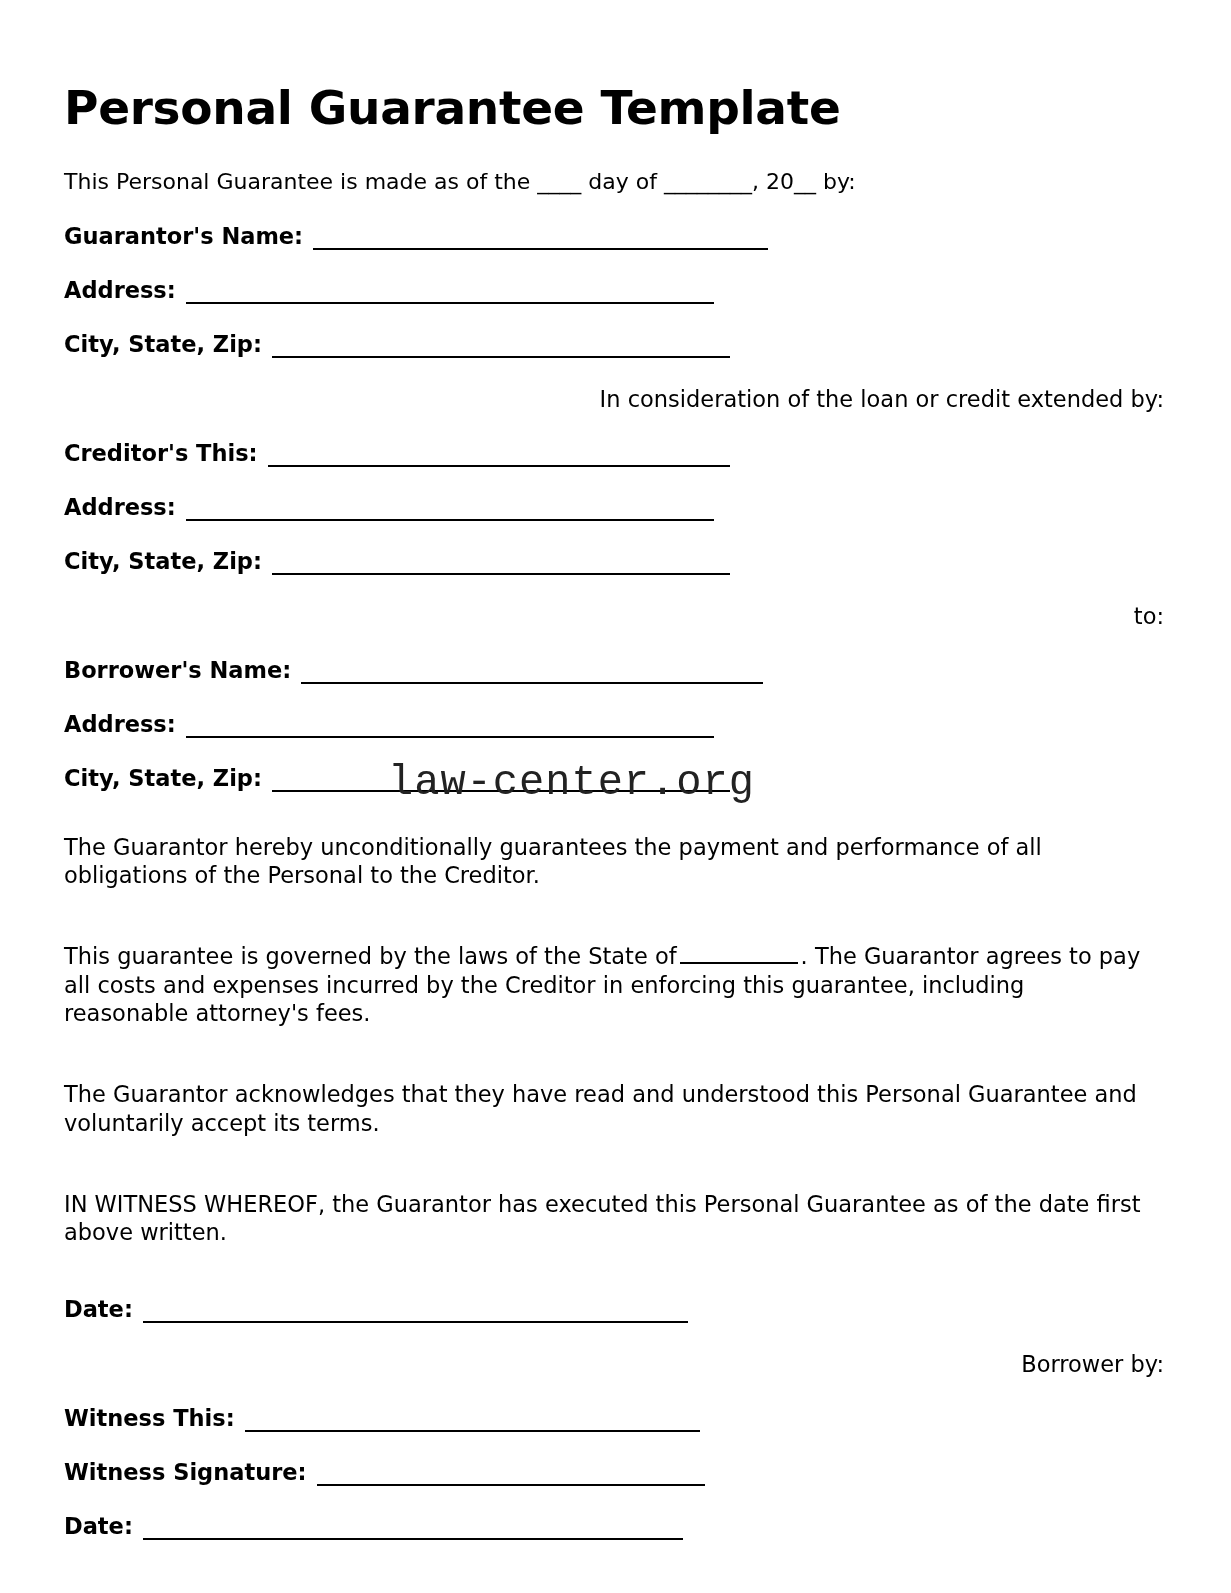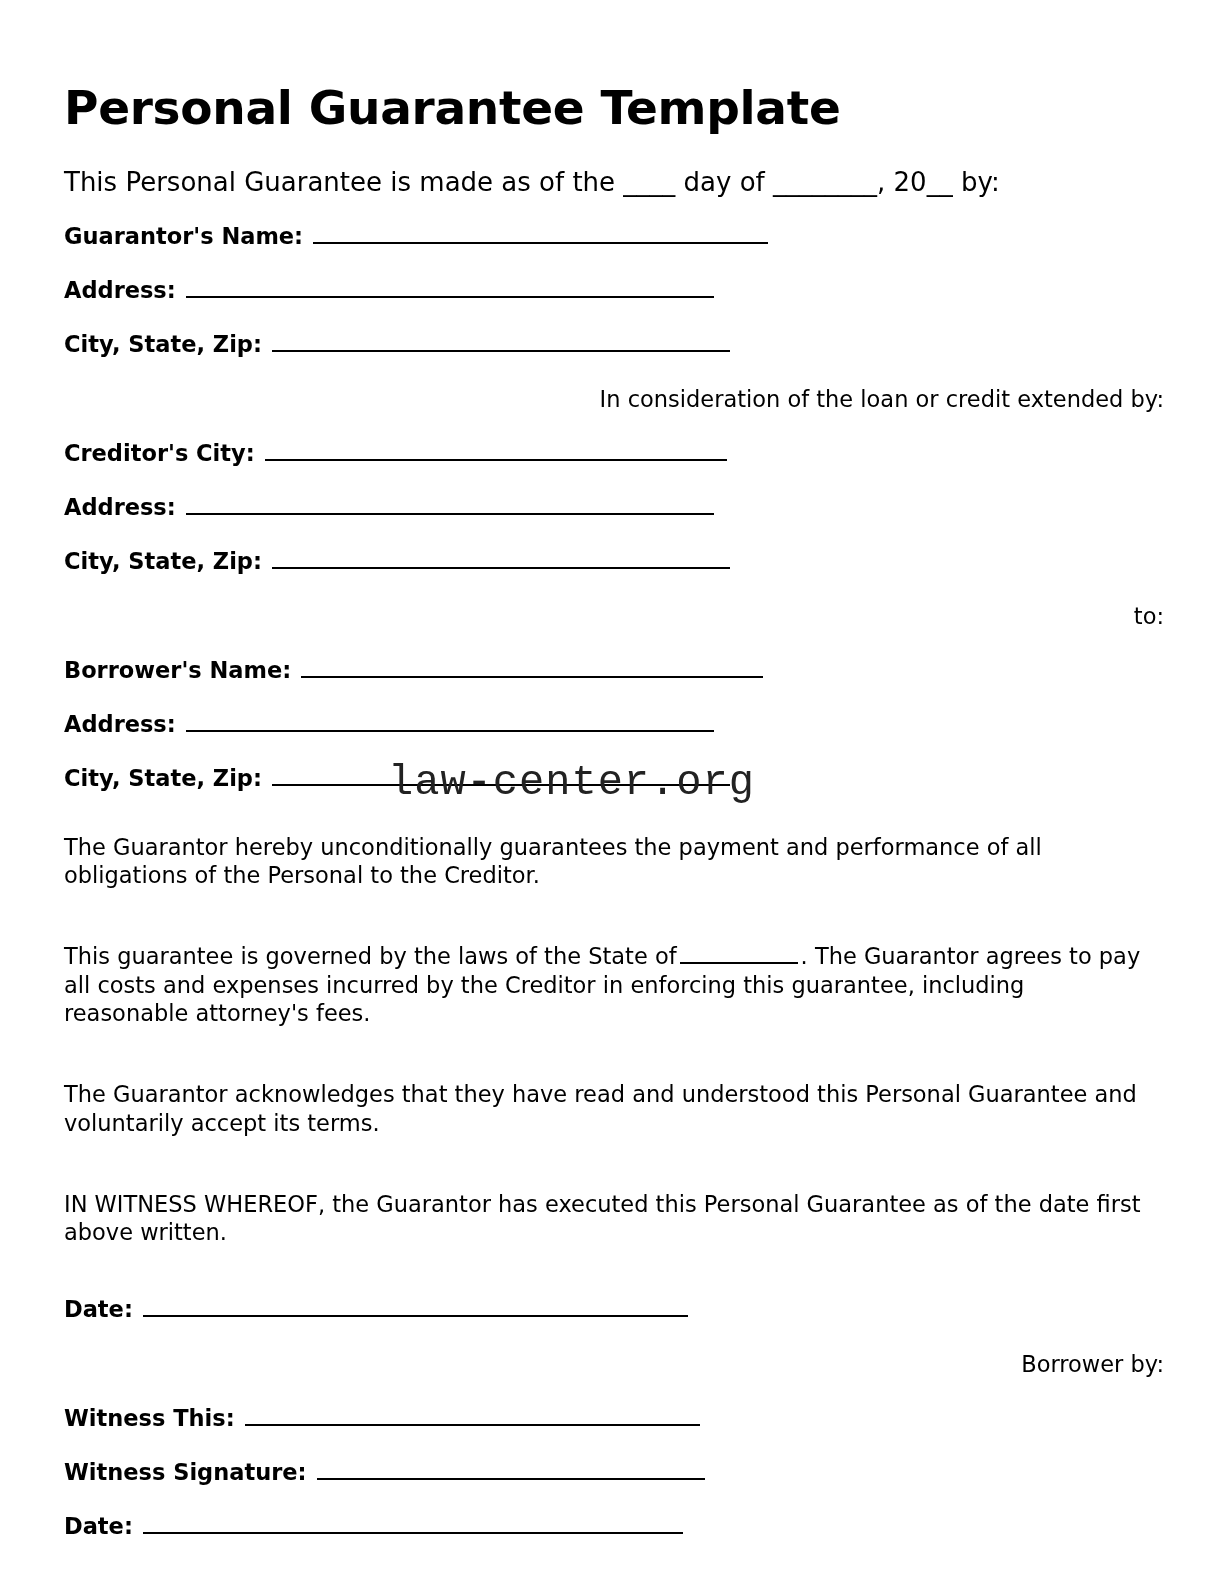--- a/index.html
+++ b/index.html
@@ -32,39 +32,39 @@
     font-weight: bold;
     letter-spacing: -0.3px;
     line-height: 1.05;
     margin: 0;
     padding-top: 83px;
     color: #000;
   }
 
   
   .para {
-    font-size: 26px;
+    font-size: 22px;
     line-height: 28px;
     color: #000;
     margin: 0;
   }
   .para.intro { padding-top: 36px; }
 
   .block {
     margin: 0;
     padding-top: 27px;
     font-size: 22.5px;
     line-height: 28px;
     text-align: right;
   }
 
   
   .field {
     display: flex;
-    align-items: flex-start;
+    align-items: flex-end;
     padding-top: 26px;
     font-size: 22.5px;
     line-height: 28px;
     white-space: nowrap;
   }
   .field-label {
     font-weight: bold;
     color: #000;
     flex: 0 0 auto;
   }
@@ -129,21 +129,21 @@
       <div class="field">
         <span class="field-label">City, State, Zip:</span>
         <span class="field-rule" style="width: 458px;"></span>
       </div>
     </div>
 
     <p class="block">In consideration of the loan or credit extended by:</p>
 
     <div>
       <div class="field">
-        <span class="field-label">Creditor's City:</span>
+        <span class="field-label">Creditor's This:</span>
         <span class="field-rule" style="width: 462px;"></span>
       </div>
       <div class="field">
         <span class="field-label">Address:</span>
         <span class="field-rule" style="width: 528px;"></span>
       </div>
       <div class="field">
         <span class="field-label">City, State, Zip:</span>
         <span class="field-rule" style="width: 458px;"></span>
       </div>

